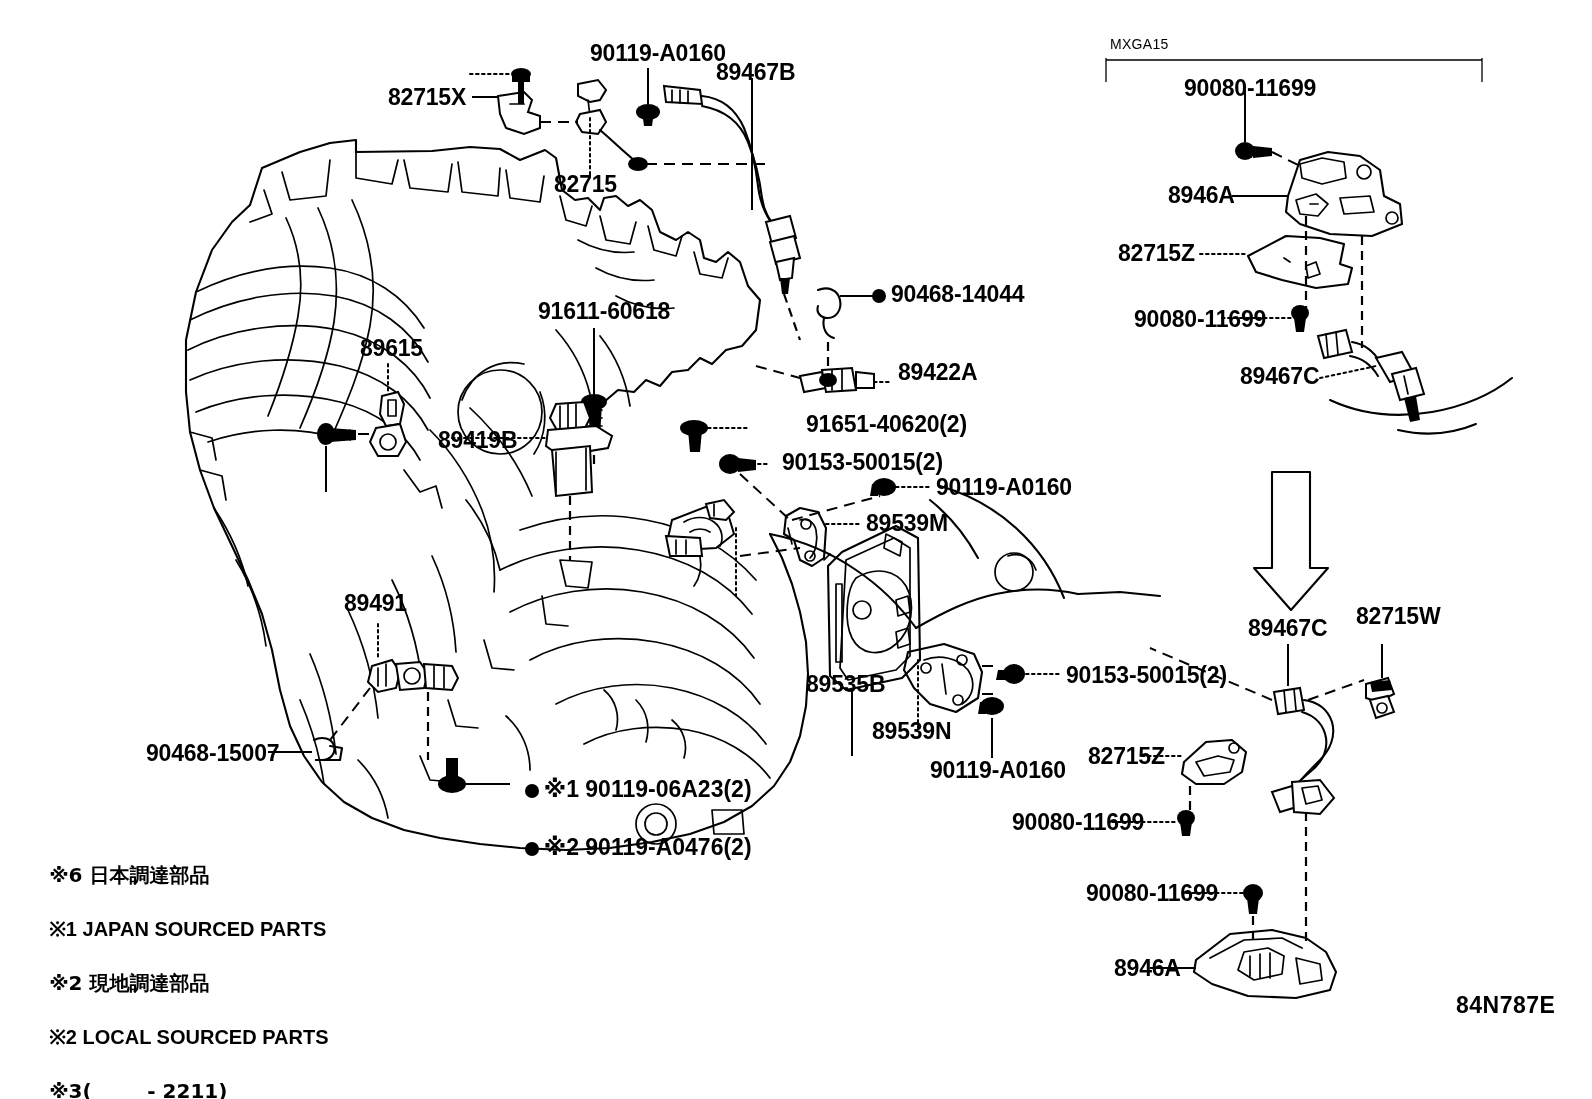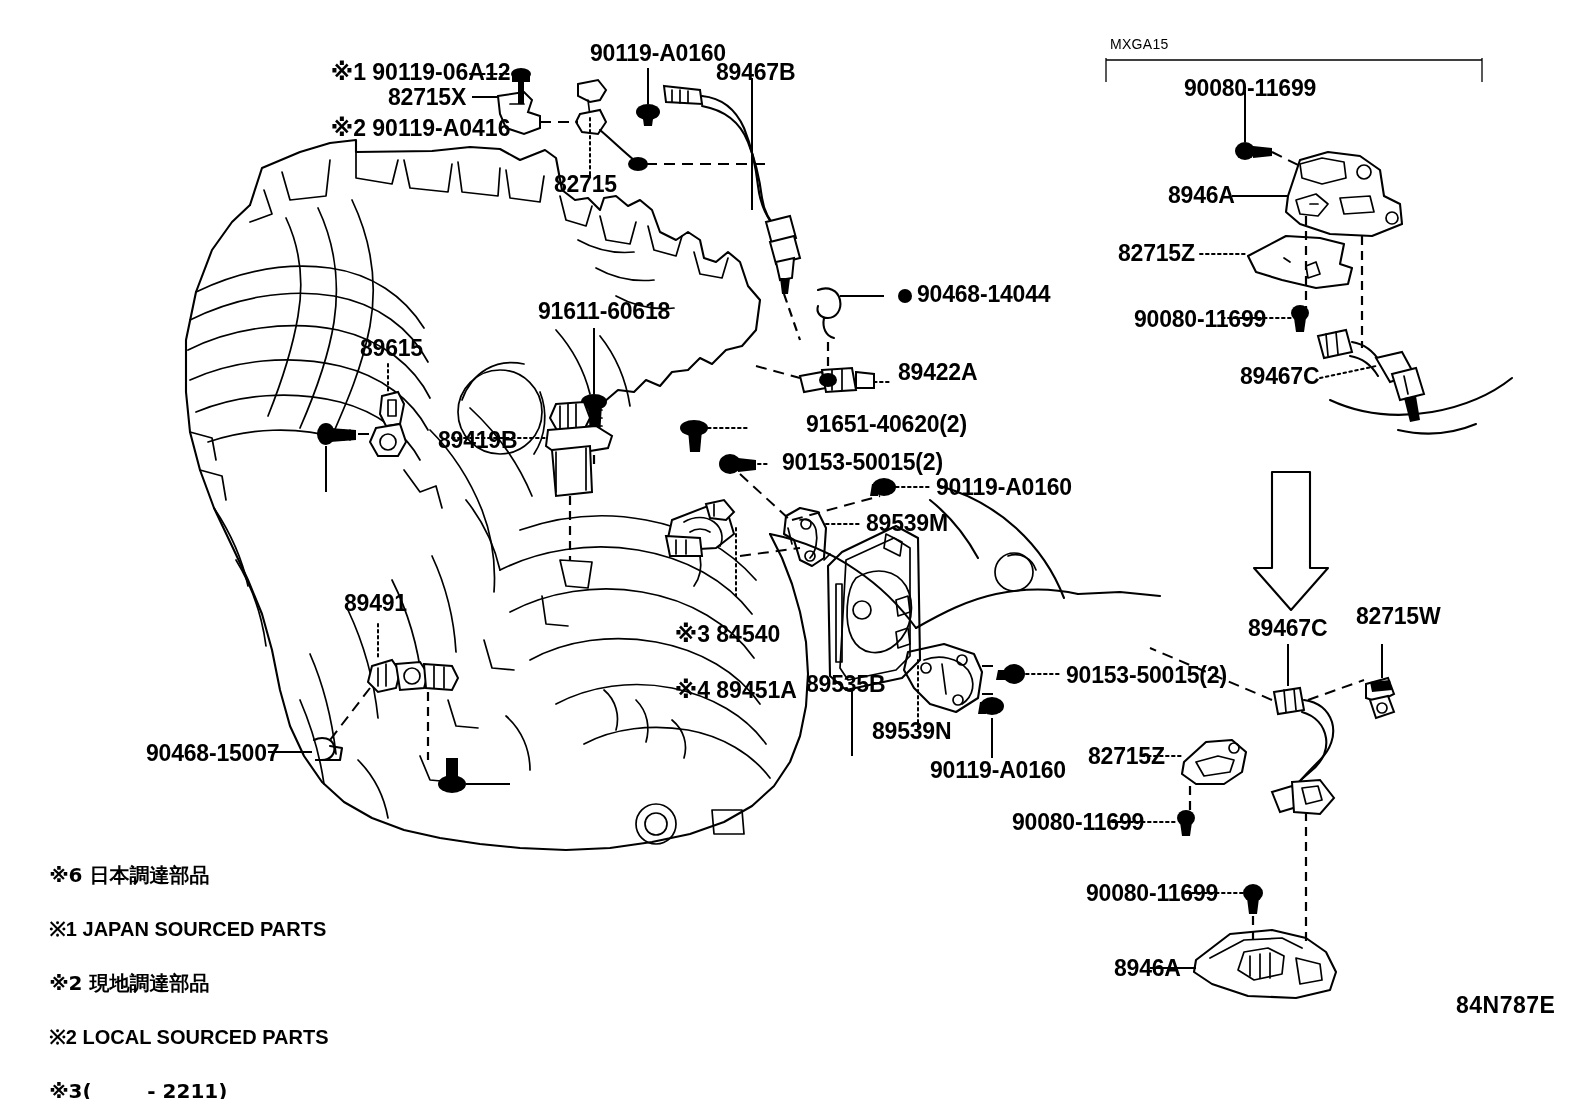--- a/index.html
+++ b/index.html
@@ -425,52 +425,48 @@
     <path class="s" d="M1196 960 L1230 934 L1272 930 L1306 938 L1326 952 L1336 972 L1330 990 L1296 998 L1248 996 L1212 984 L1194 972 Z"></path>
     <path class="sf" d="M1210 958 L1244 940 L1282 938 L1302 948"></path>
     <path class="sf" d="M1244 952 L1268 948 L1284 956 L1282 974 L1254 980 L1238 970 Z"></path>
     <path class="sf" d="M1250 956 L1250 976 M1260 954 L1260 978 M1270 953 L1270 978"></path>
     <path class="sf" d="M1296 958 L1320 964 L1322 980 L1300 984 Z"></path>
     <path class="ld" d="M1150 968 L1196 968"></path>
   </g>
 
 </svg>
 
-<div class="grp" style="left:318px;top:30px;">
-  <span>※1 90119-06A12</span><br>
-  <span>※2 90119-A0416</span>
-</div>
 
 <div class="lbl p" style="left:388px;top:85px;">82715X</div>
 <div class="lbl p" style="left:590px;top:41px;">90119-A0160</div>
 <div class="lbl p" style="left:716px;top:60px;">89467B</div>
 <div class="lbl p" style="left:554px;top:172px;">82715</div>
 <div class="lbl p" style="left:538px;top:299px;">91611-60618</div>
 <div class="lbl p" style="left:360px;top:336px;">89615</div>
 <div class="lbl p" style="left:438px;top:428px;">89419B</div>
 
 
-<div class="lbl p" style="left:898px;top:282px;"><span class="dotsm"></span><span>90468-14044</span></div>
+<div class="lbl p" style="left:872px;top:282px;"><span class="dotsm"></span><span>90468-14044</span></div>
 <div class="lbl p" style="left:898px;top:360px;">89422A</div>
 <div class="lbl p" style="left:758px;top:412px;margin-left:48px;">91651-40620(2)</div>
 <div class="lbl p" style="left:782px;top:450px;">90153-50015(2)</div>
 <div class="lbl p" style="left:936px;top:475px;">90119-A0160</div>
 <div class="lbl p" style="left:866px;top:511px;">89539M</div>
 
-<div class="grp" style="left:662px;top:592px;">
-  <span>※3 84540</span><br>
-  <span>※4 89451A</span>
-</div>
 
 <div class="lbl p" style="left:806px;top:672px;text-align:right;">89535B</div>
 <div class="lbl p" style="left:872px;top:719px;">89539N</div>
 <div class="lbl p" style="left:930px;top:758px;">90119-A0160</div>
 <div class="lbl p" style="left:344px;top:591px;">89491</div>
 <div class="lbl p" style="left:146px;top:741px;">90468-15007</div>
 
+<div class="grp" style="left:512px;top:746px;line-height:1.26;">
+  <span><span class="dotsm"></span><span>※1 90119-06A23(2)</span></span><br>
+  <span><span class="dotsm"></span><span>※2 90119-A0476(2)</span></span>
+</div>
 
 <div class="lbl p" style="left:1066px;top:663px;">90153-50015(2)</div>
 
 <div class="hdr" style="left:1110px;top:36px;">MXGA15</div>
 <div class="lbl p" style="left:1184px;top:76px;">90080-11699</div>
 <div class="lbl p" style="left:1168px;top:183px;">8946A</div>
 <div class="lbl p" style="left:1118px;top:241px;">82715Z</div>
 <div class="lbl p" style="left:1134px;top:307px;">90080-11699</div>
 <div class="lbl p" style="left:1240px;top:364px;">89467C</div>
 <div class="lbl p" style="left:1248px;top:616px;">89467C</div>

